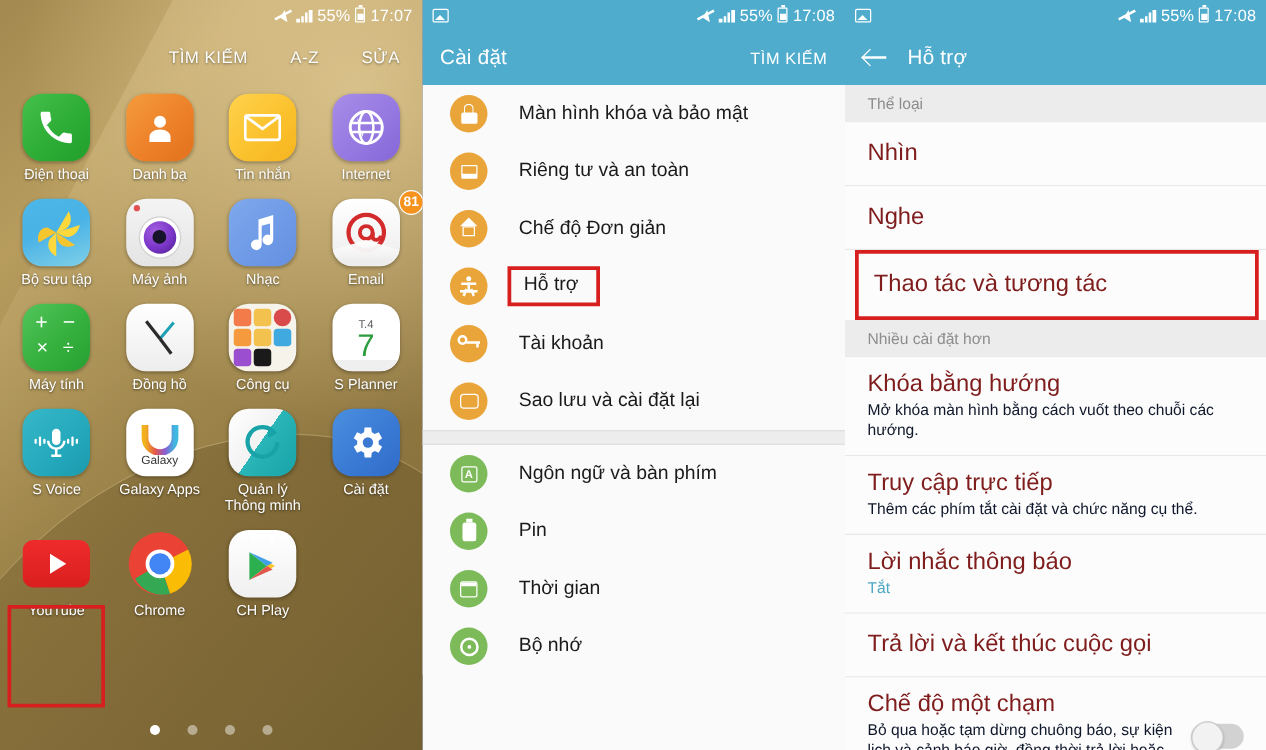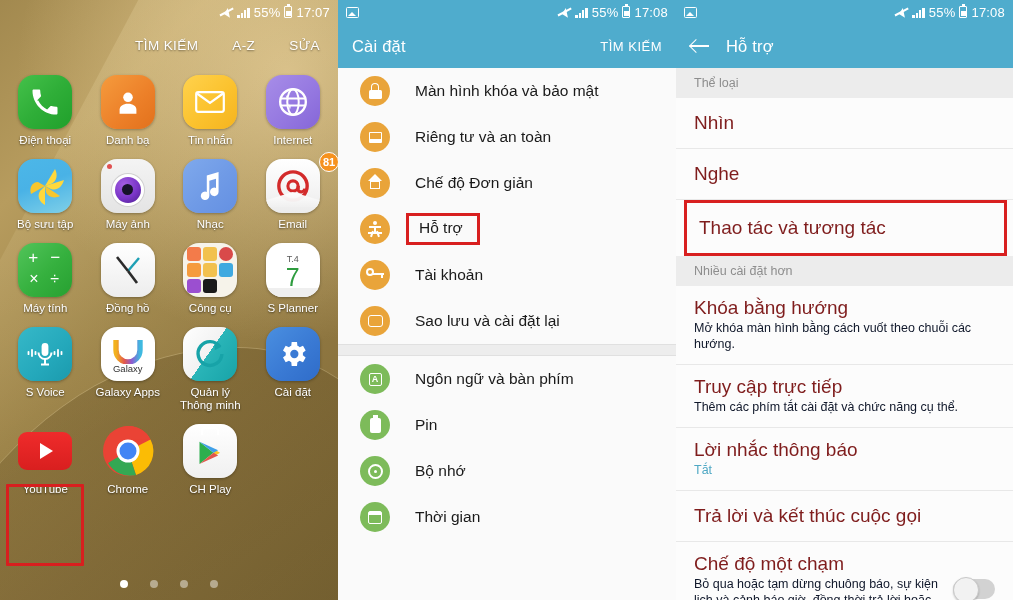--- a/index.html
+++ b/index.html
@@ -567,30 +567,30 @@
 
       <div class="set-row">
         <div class="set-ic ic-green">
           <span class="g-batt"></span>
         </div>
         <div class="set-label">Pin</div>
       </div>
 
       <div class="set-row">
         <div class="set-ic ic-green">
+          <span class="g-cal"></span>
+        </div>
+        <div class="set-label">Thời gian</div>
+      </div>
+
+      <div class="set-row">
+        <div class="set-ic ic-green">
           <span class="g-disc"></span>
         </div>
         <div class="set-label">Bộ nhớ</div>
-      </div>
-
-      <div class="set-row">
-        <div class="set-ic ic-green">
-          <span class="g-cal"></span>
-        </div>
-        <div class="set-label">Thời gian</div>
       </div>
 
     </div>
   </div>
 
   <div class="panel panel-3">
     <div class="statusbar" style="background:#4faccd;">
       <div class="sb-left">
         <span class="pic-ic"></span>
       </div>

